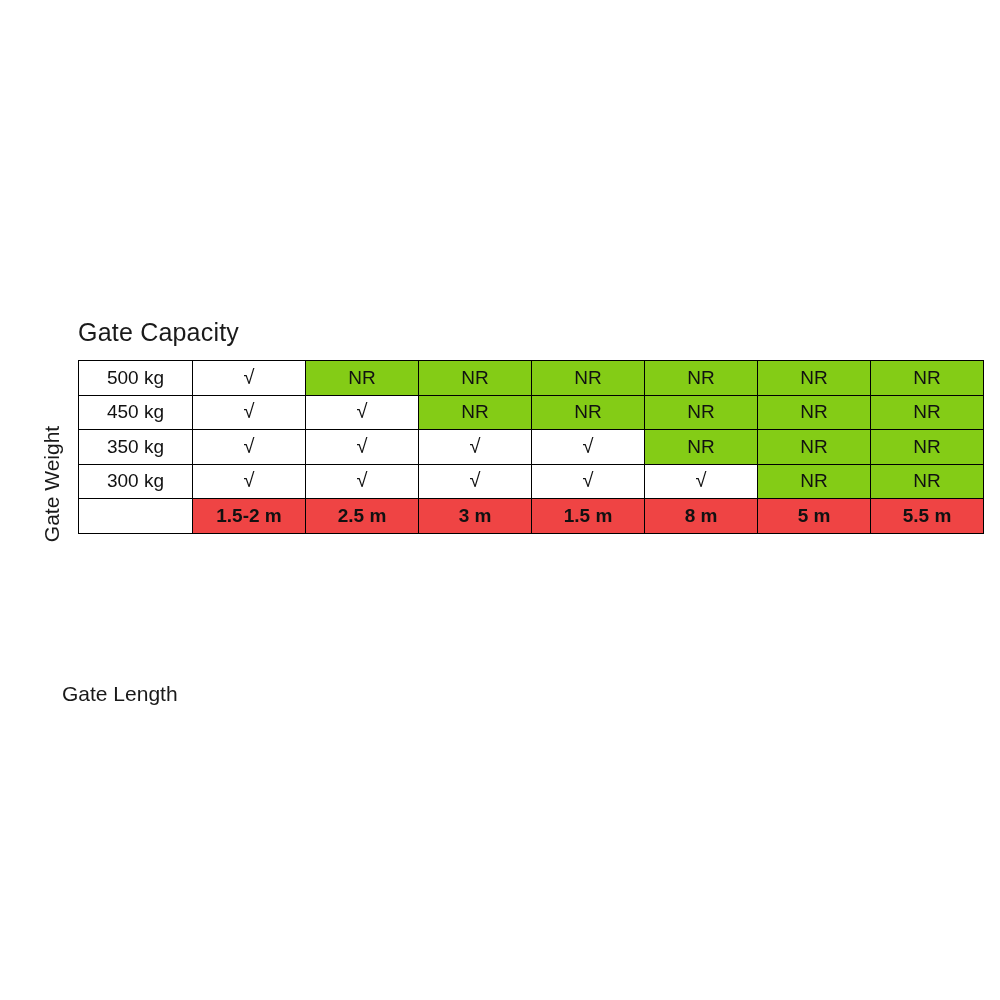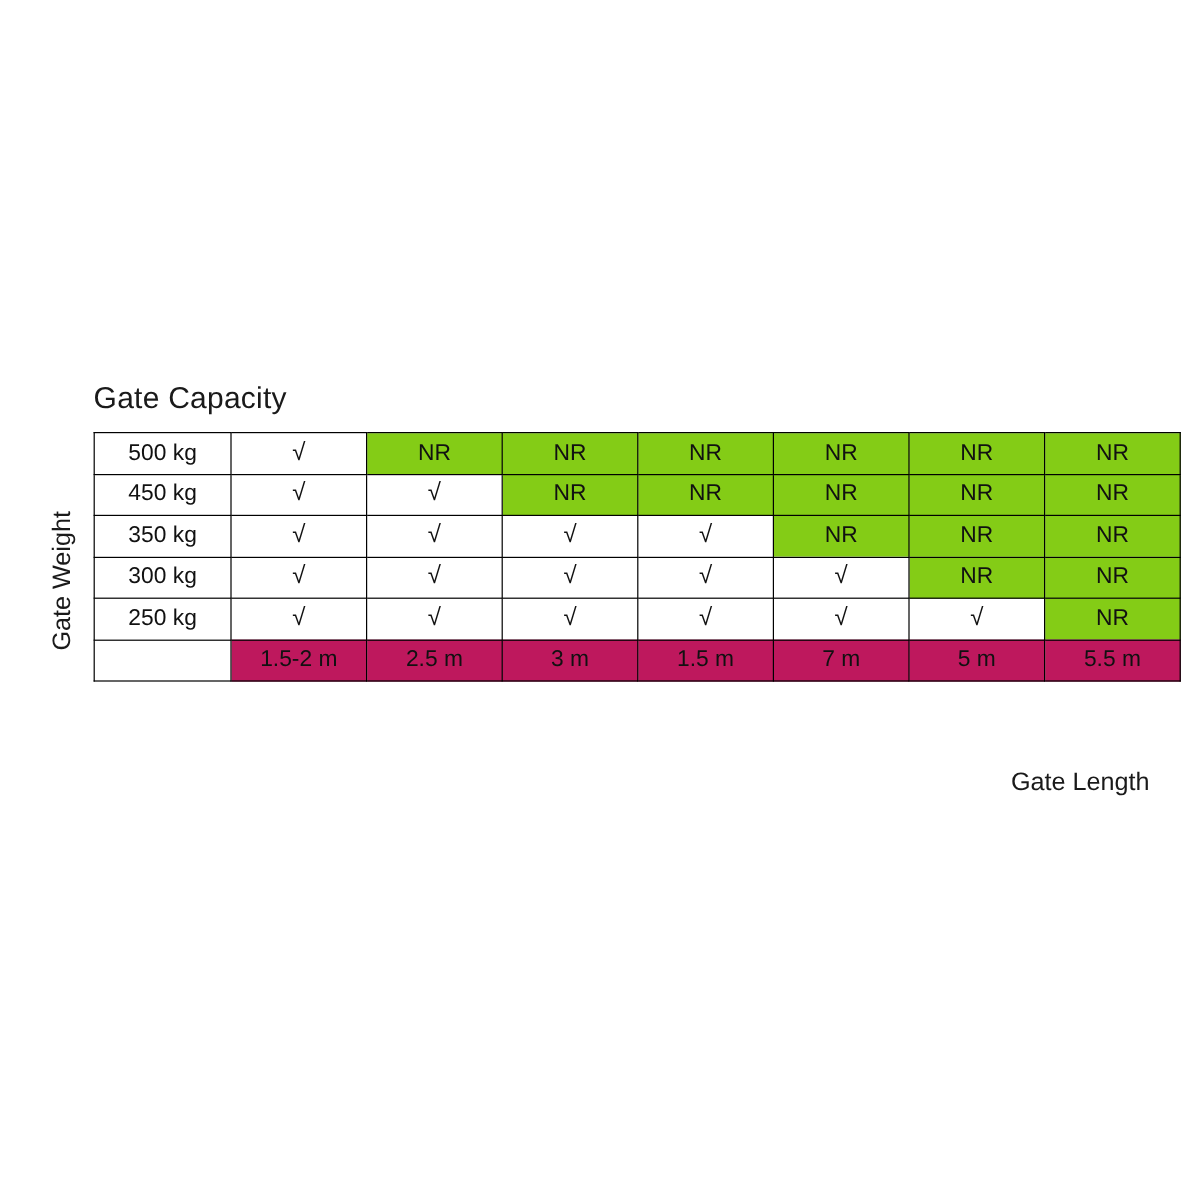--- a/index.html
+++ b/index.html
@@ -51,22 +51,23 @@
   #x-axis-label {
     position: absolute;
     left: 78px;
     top: 640px;
     width: 900px;
     font-size: 21px;
     color: #1a1a1a;
   }
   #x-axis-label .inner {
     width: 896px;
-    text-align: right;
+    text-align: left;
     margin-left: -16px;
+    margin-top: 42px;
   }
 
   
   #capacity-table {
     position: absolute;
     left: 78px;
     top: 360px;
     border-collapse: collapse;
     table-layout: fixed;
     background: #ffffff;
@@ -88,22 +89,23 @@
     font-size: 19px;
   }
   td.ok {
     background: #ffffff;
   }
   td.nr {
     background: #84cc16;
     font-size: 18px;
   }
   td.colhead {
-    background: #be185d;
+    background: #ef4444;
     font-size: 19px;
+    font-weight: bold;
   }
   td.corner {
     background: #ffffff;
   }
   .check {
     font-size: 20px;
     line-height: 1;
   }
 </style>
 </head>
@@ -161,36 +163,26 @@
           <td class="rowhead-cell">300 kg</td>
           <td class="ok"><span class="check">√</span></td>
           <td class="ok"><span class="check">√</span></td>
           <td class="ok"><span class="check">√</span></td>
           <td class="ok"><span class="check">√</span></td>
           <td class="ok"><span class="check">√</span></td>
           <td class="nr">NR</td>
           <td class="nr">NR</td>
         </tr>
         <tr>
-          <td class="rowhead-cell">250 kg</td>
-          <td class="ok"><span class="check">√</span></td>
-          <td class="ok"><span class="check">√</span></td>
-          <td class="ok"><span class="check">√</span></td>
-          <td class="ok"><span class="check">√</span></td>
-          <td class="ok"><span class="check">√</span></td>
-          <td class="ok"><span class="check">√</span></td>
-          <td class="nr">NR</td>
-        </tr>
-        <tr>
           <td class="corner"></td>
           <td class="colhead">1.5-2 m</td>
           <td class="colhead">2.5 m</td>
           <td class="colhead">3 m</td>
           <td class="colhead">1.5 m</td>
-          <td class="colhead">7 m</td>
+          <td class="colhead">8 m</td>
           <td class="colhead">5 m</td>
           <td class="colhead">5.5 m</td>
         </tr>
       </tbody>
   </table>
 
   <div id="x-axis-label">
     <div class="inner">Gate Length</div>
   </div>
 

